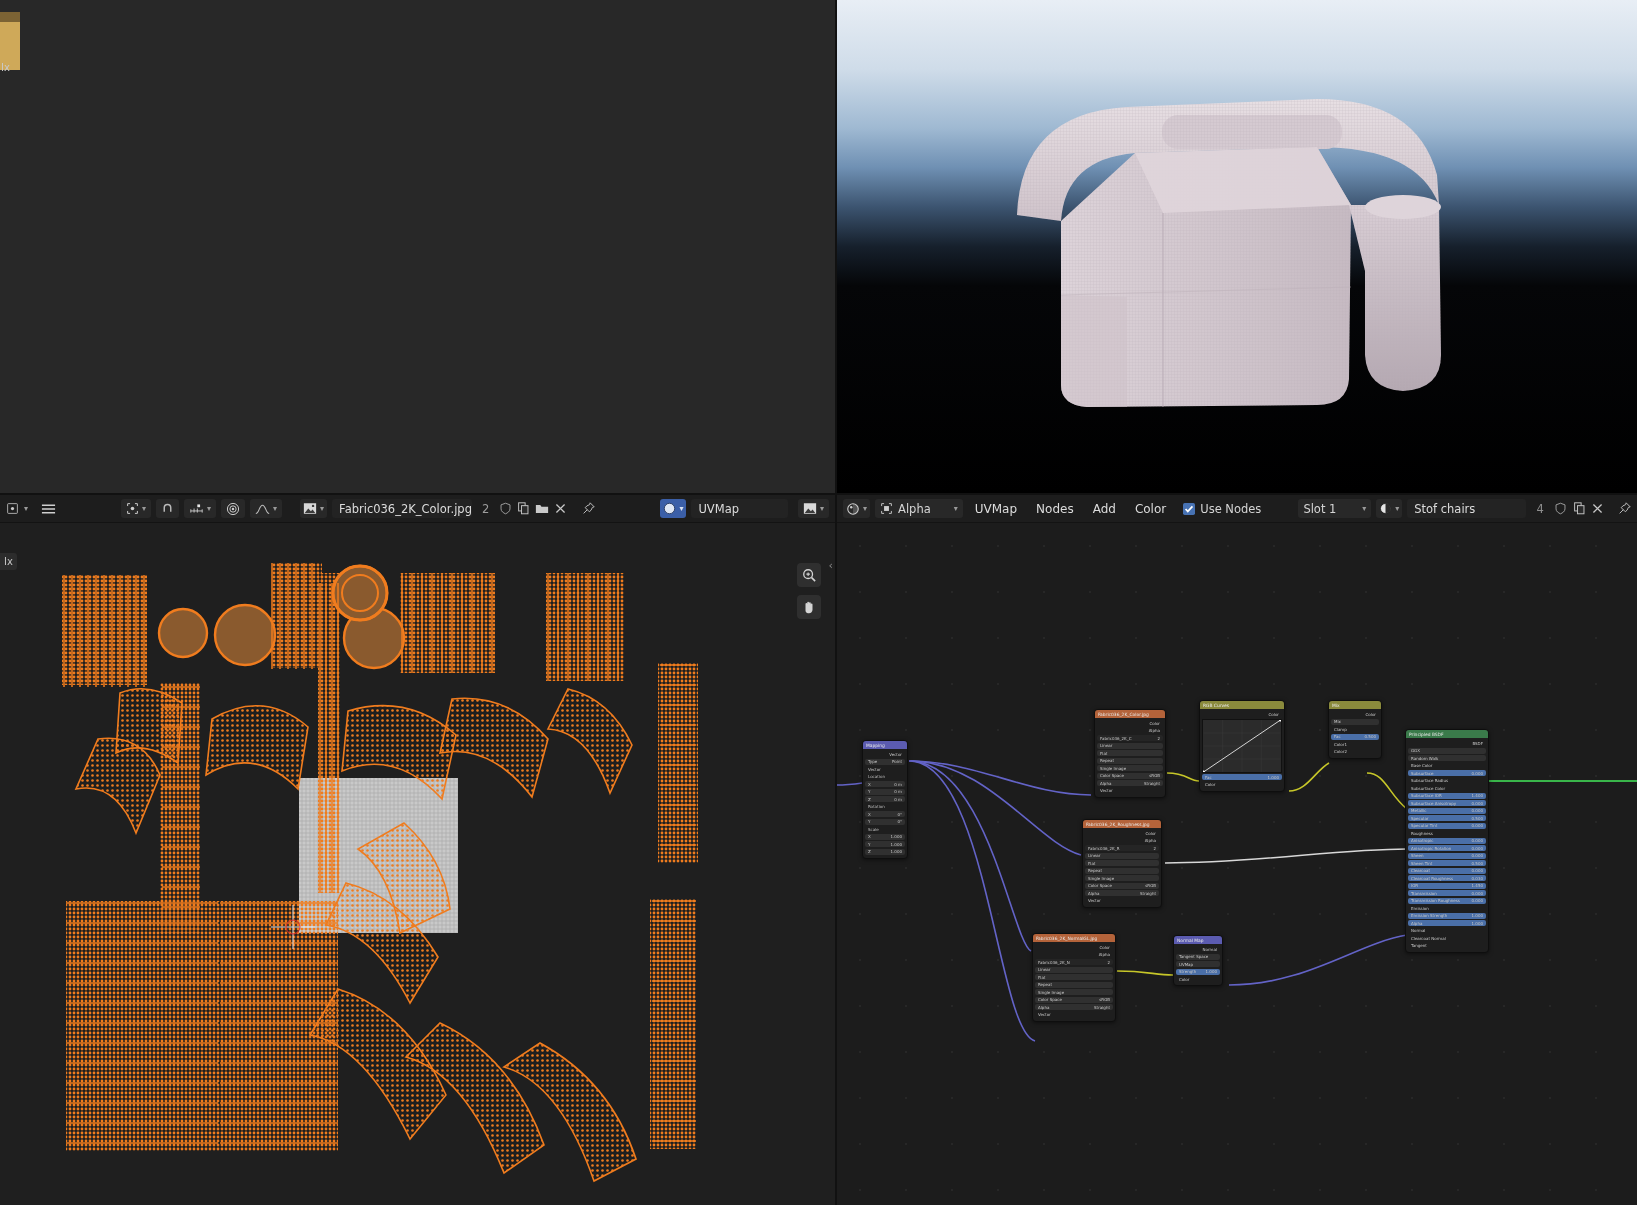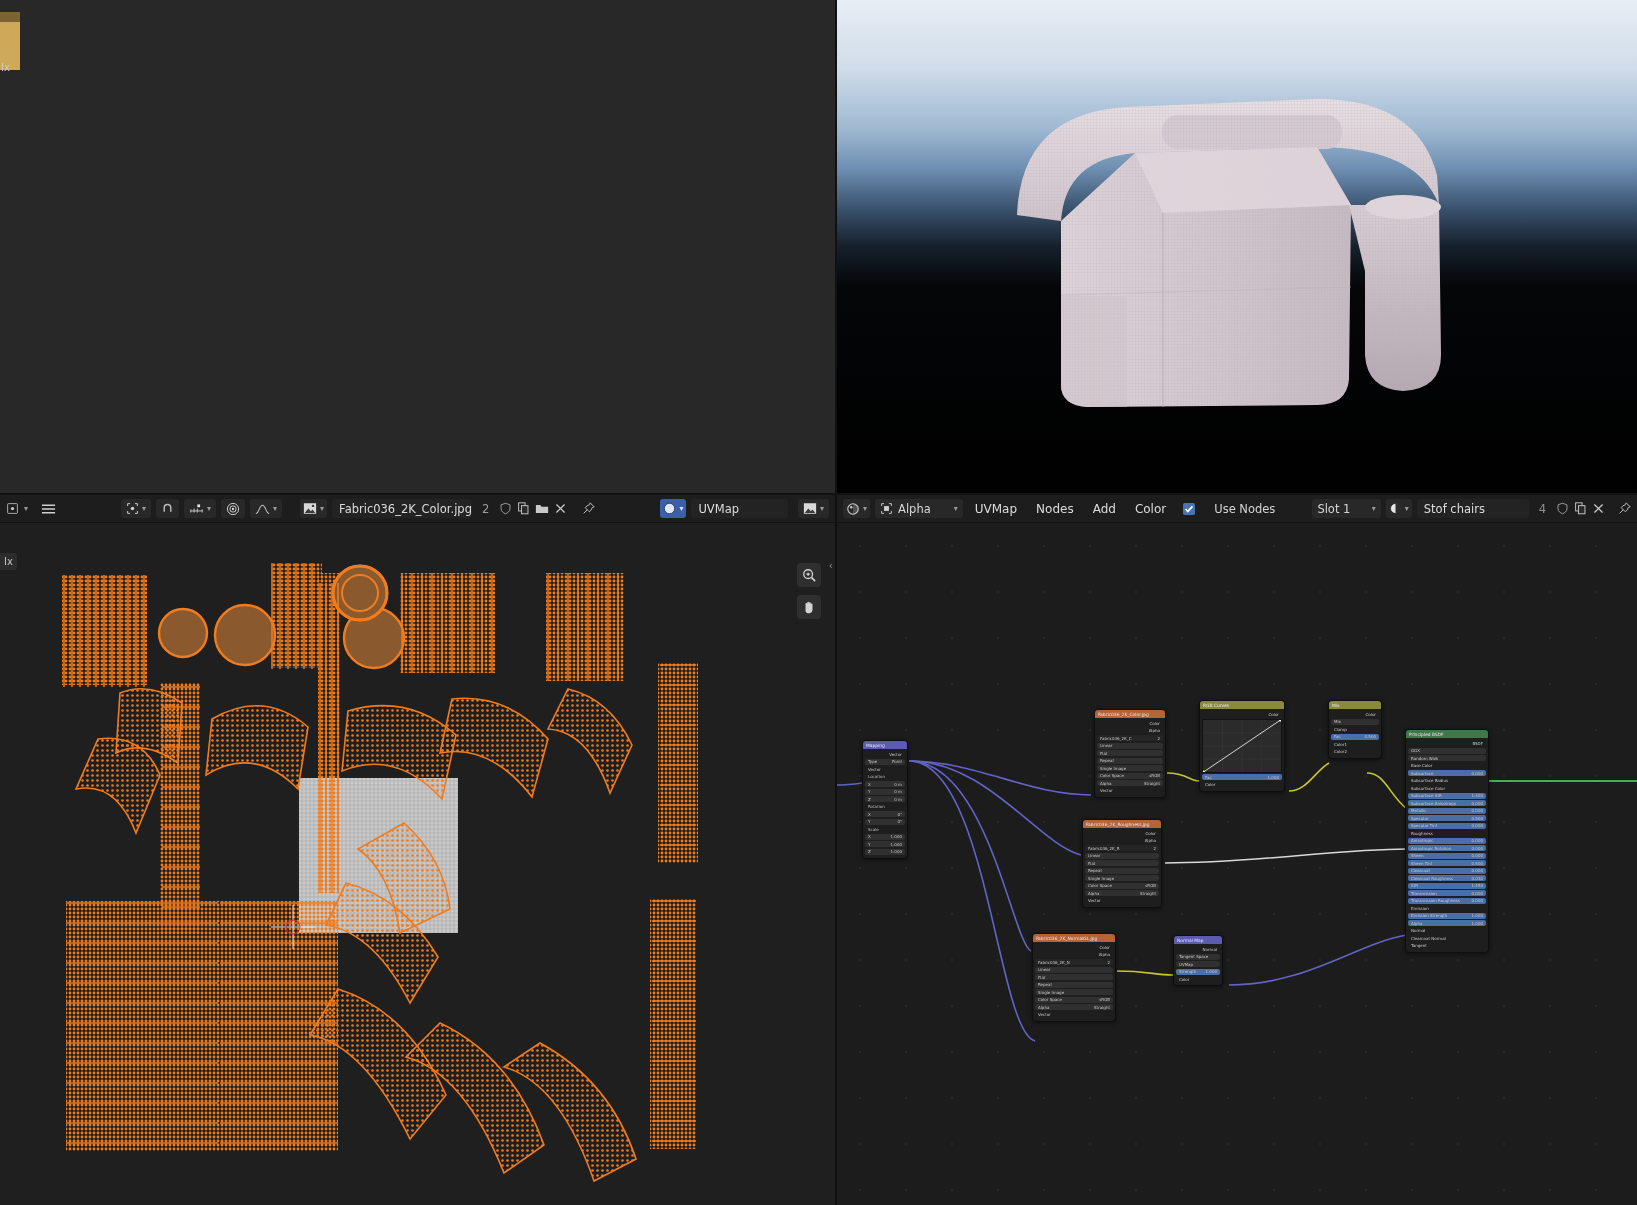--- a/index.html
+++ b/index.html
@@ -405,21 +405,21 @@
           </svg>
         <span>Alpha</span>
         <i class="chev" style="font-style:normal;margin-left:18px">▾</i>
       </span>
 
       <span class="menu">UVMap</span>
       <span class="menu">Nodes</span>
       <span class="menu">Add</span>
       <span class="menu">Color</span>
 
-      <span class="btn flat" style="gap:19px">
+      <span class="btn flat" style="gap:5px">
         <svg width="12" height="12" viewBox="0 0 14 14">
             <rect width="14" height="14" rx="2" fill="#4772b3"></rect>
             <path d="M3 7l2.6 2.8L11 4" fill="none" stroke="#fff" stroke-width="2"></path>
           </svg>
         <span>Use Nodes</span>
       </span>
 
       <span style="flex:0 0 22px"></span>
 
       <span class="btn" style="width:84px">

